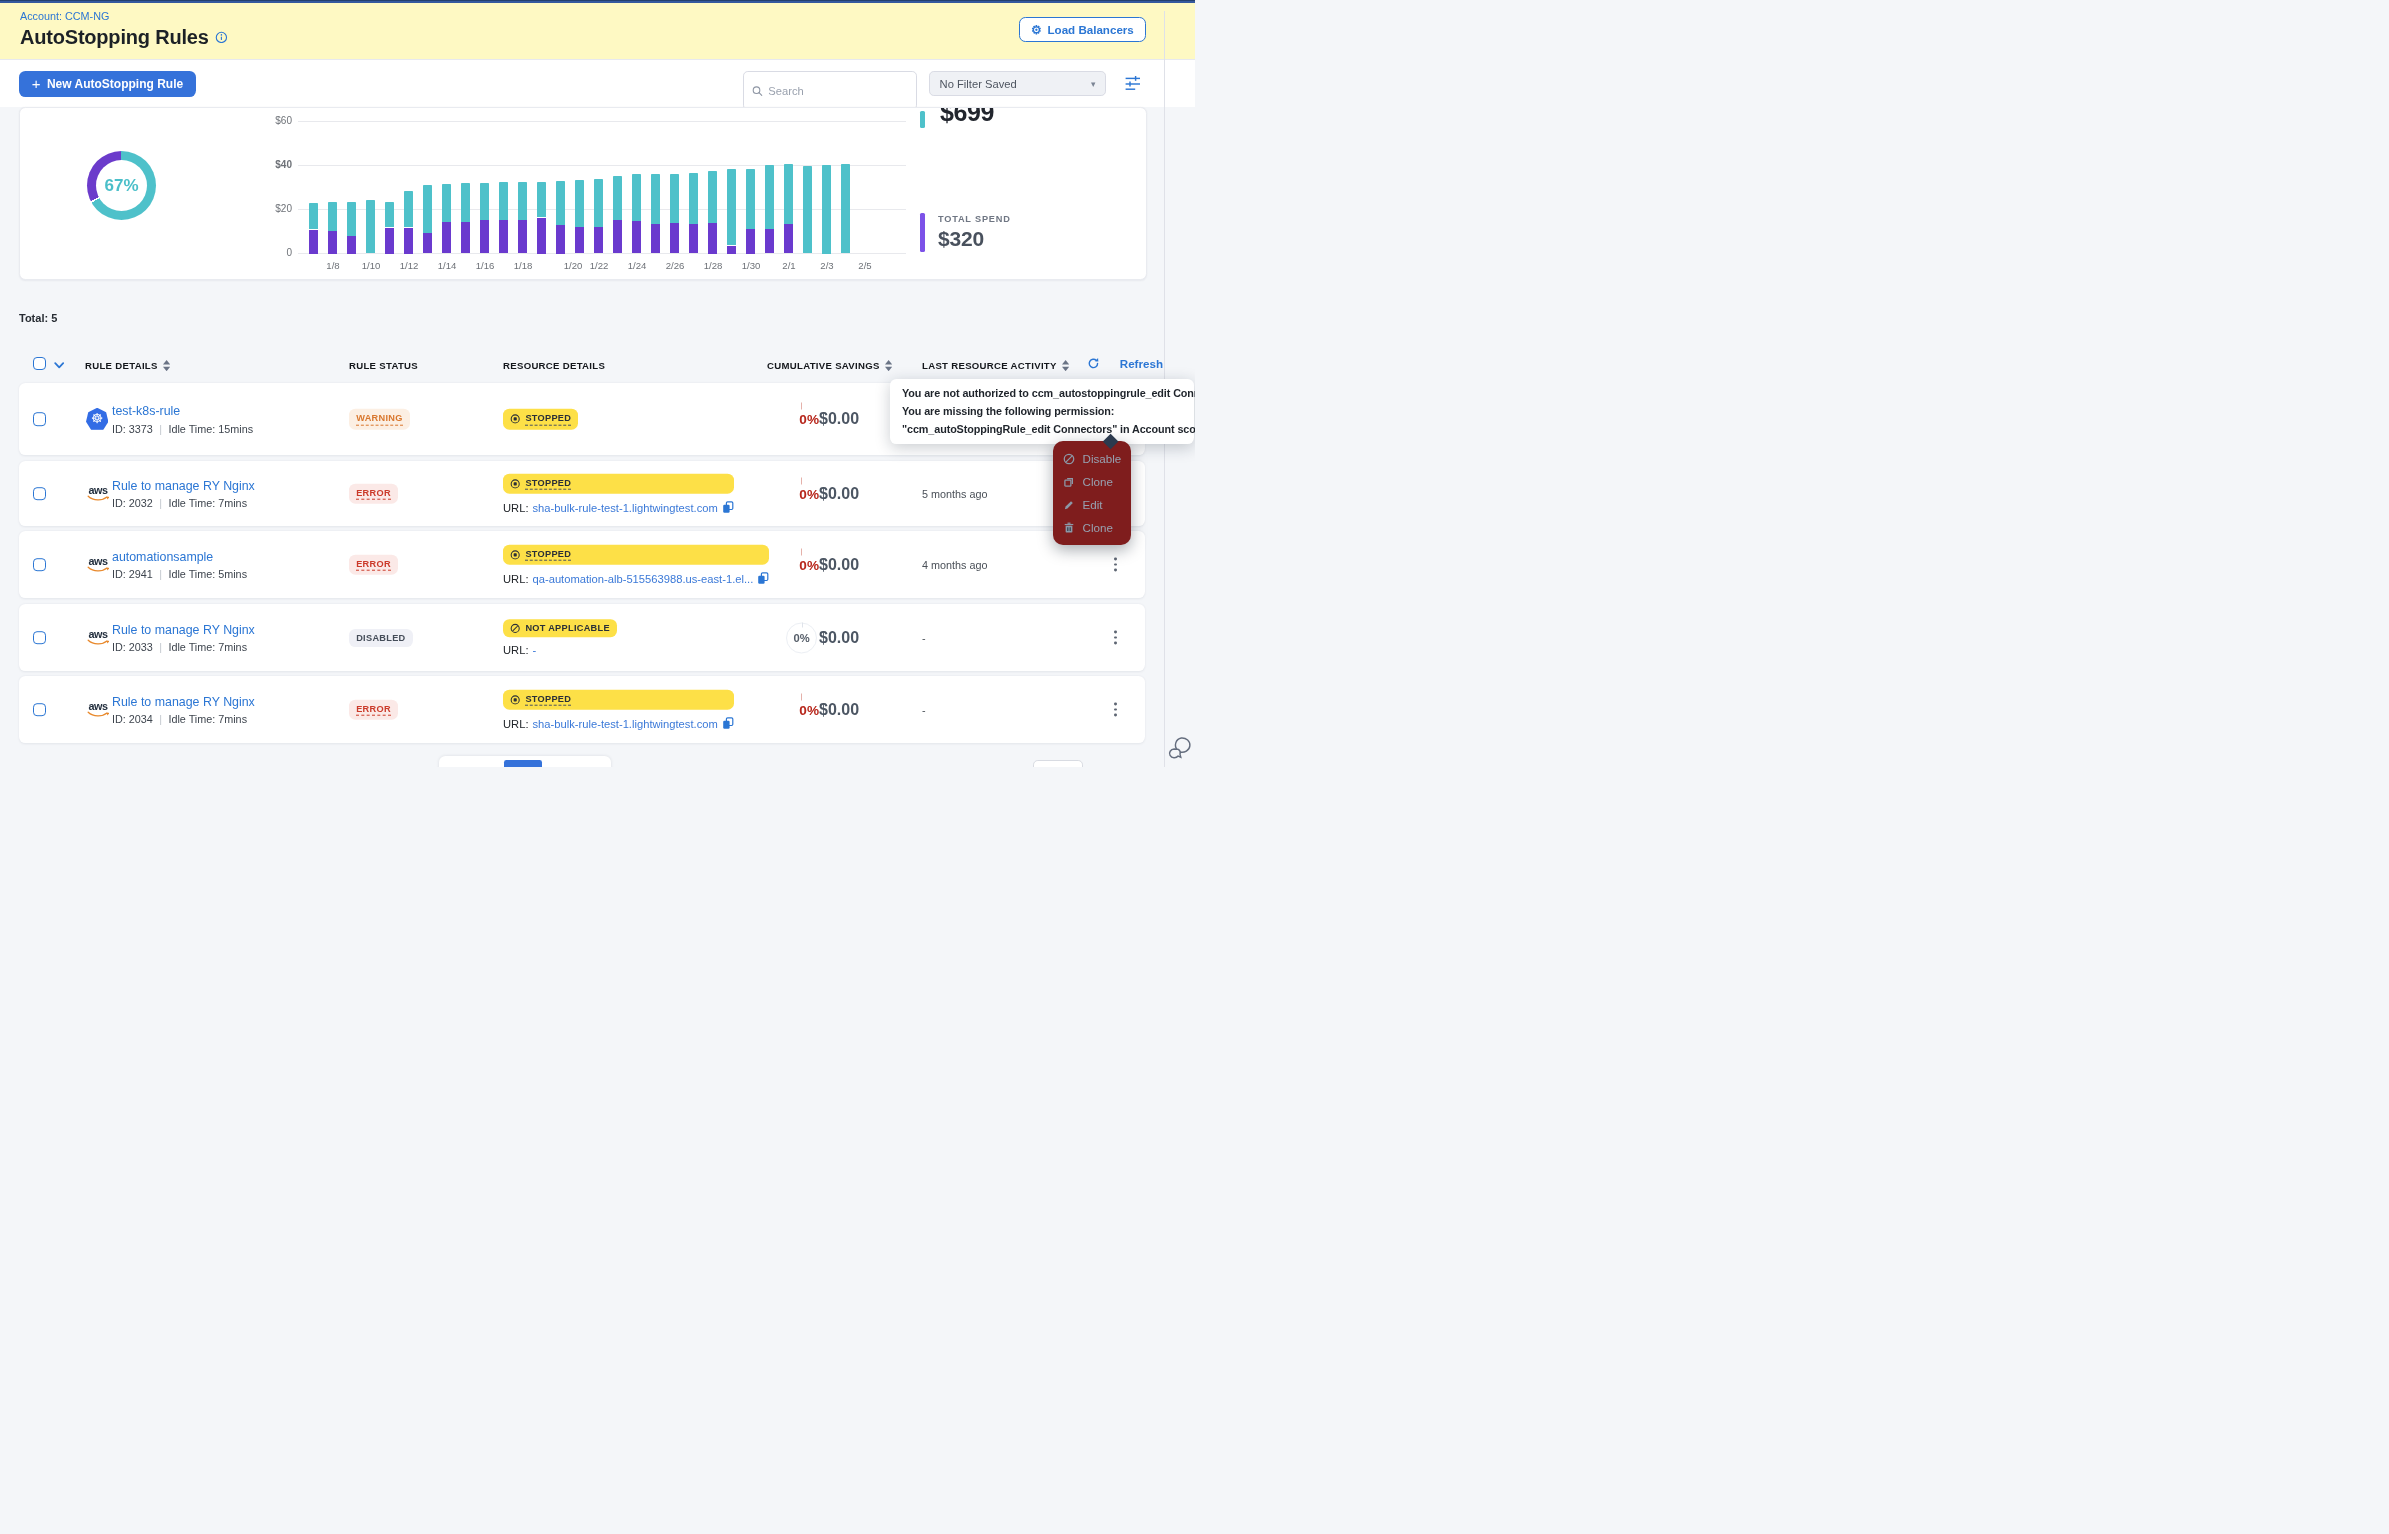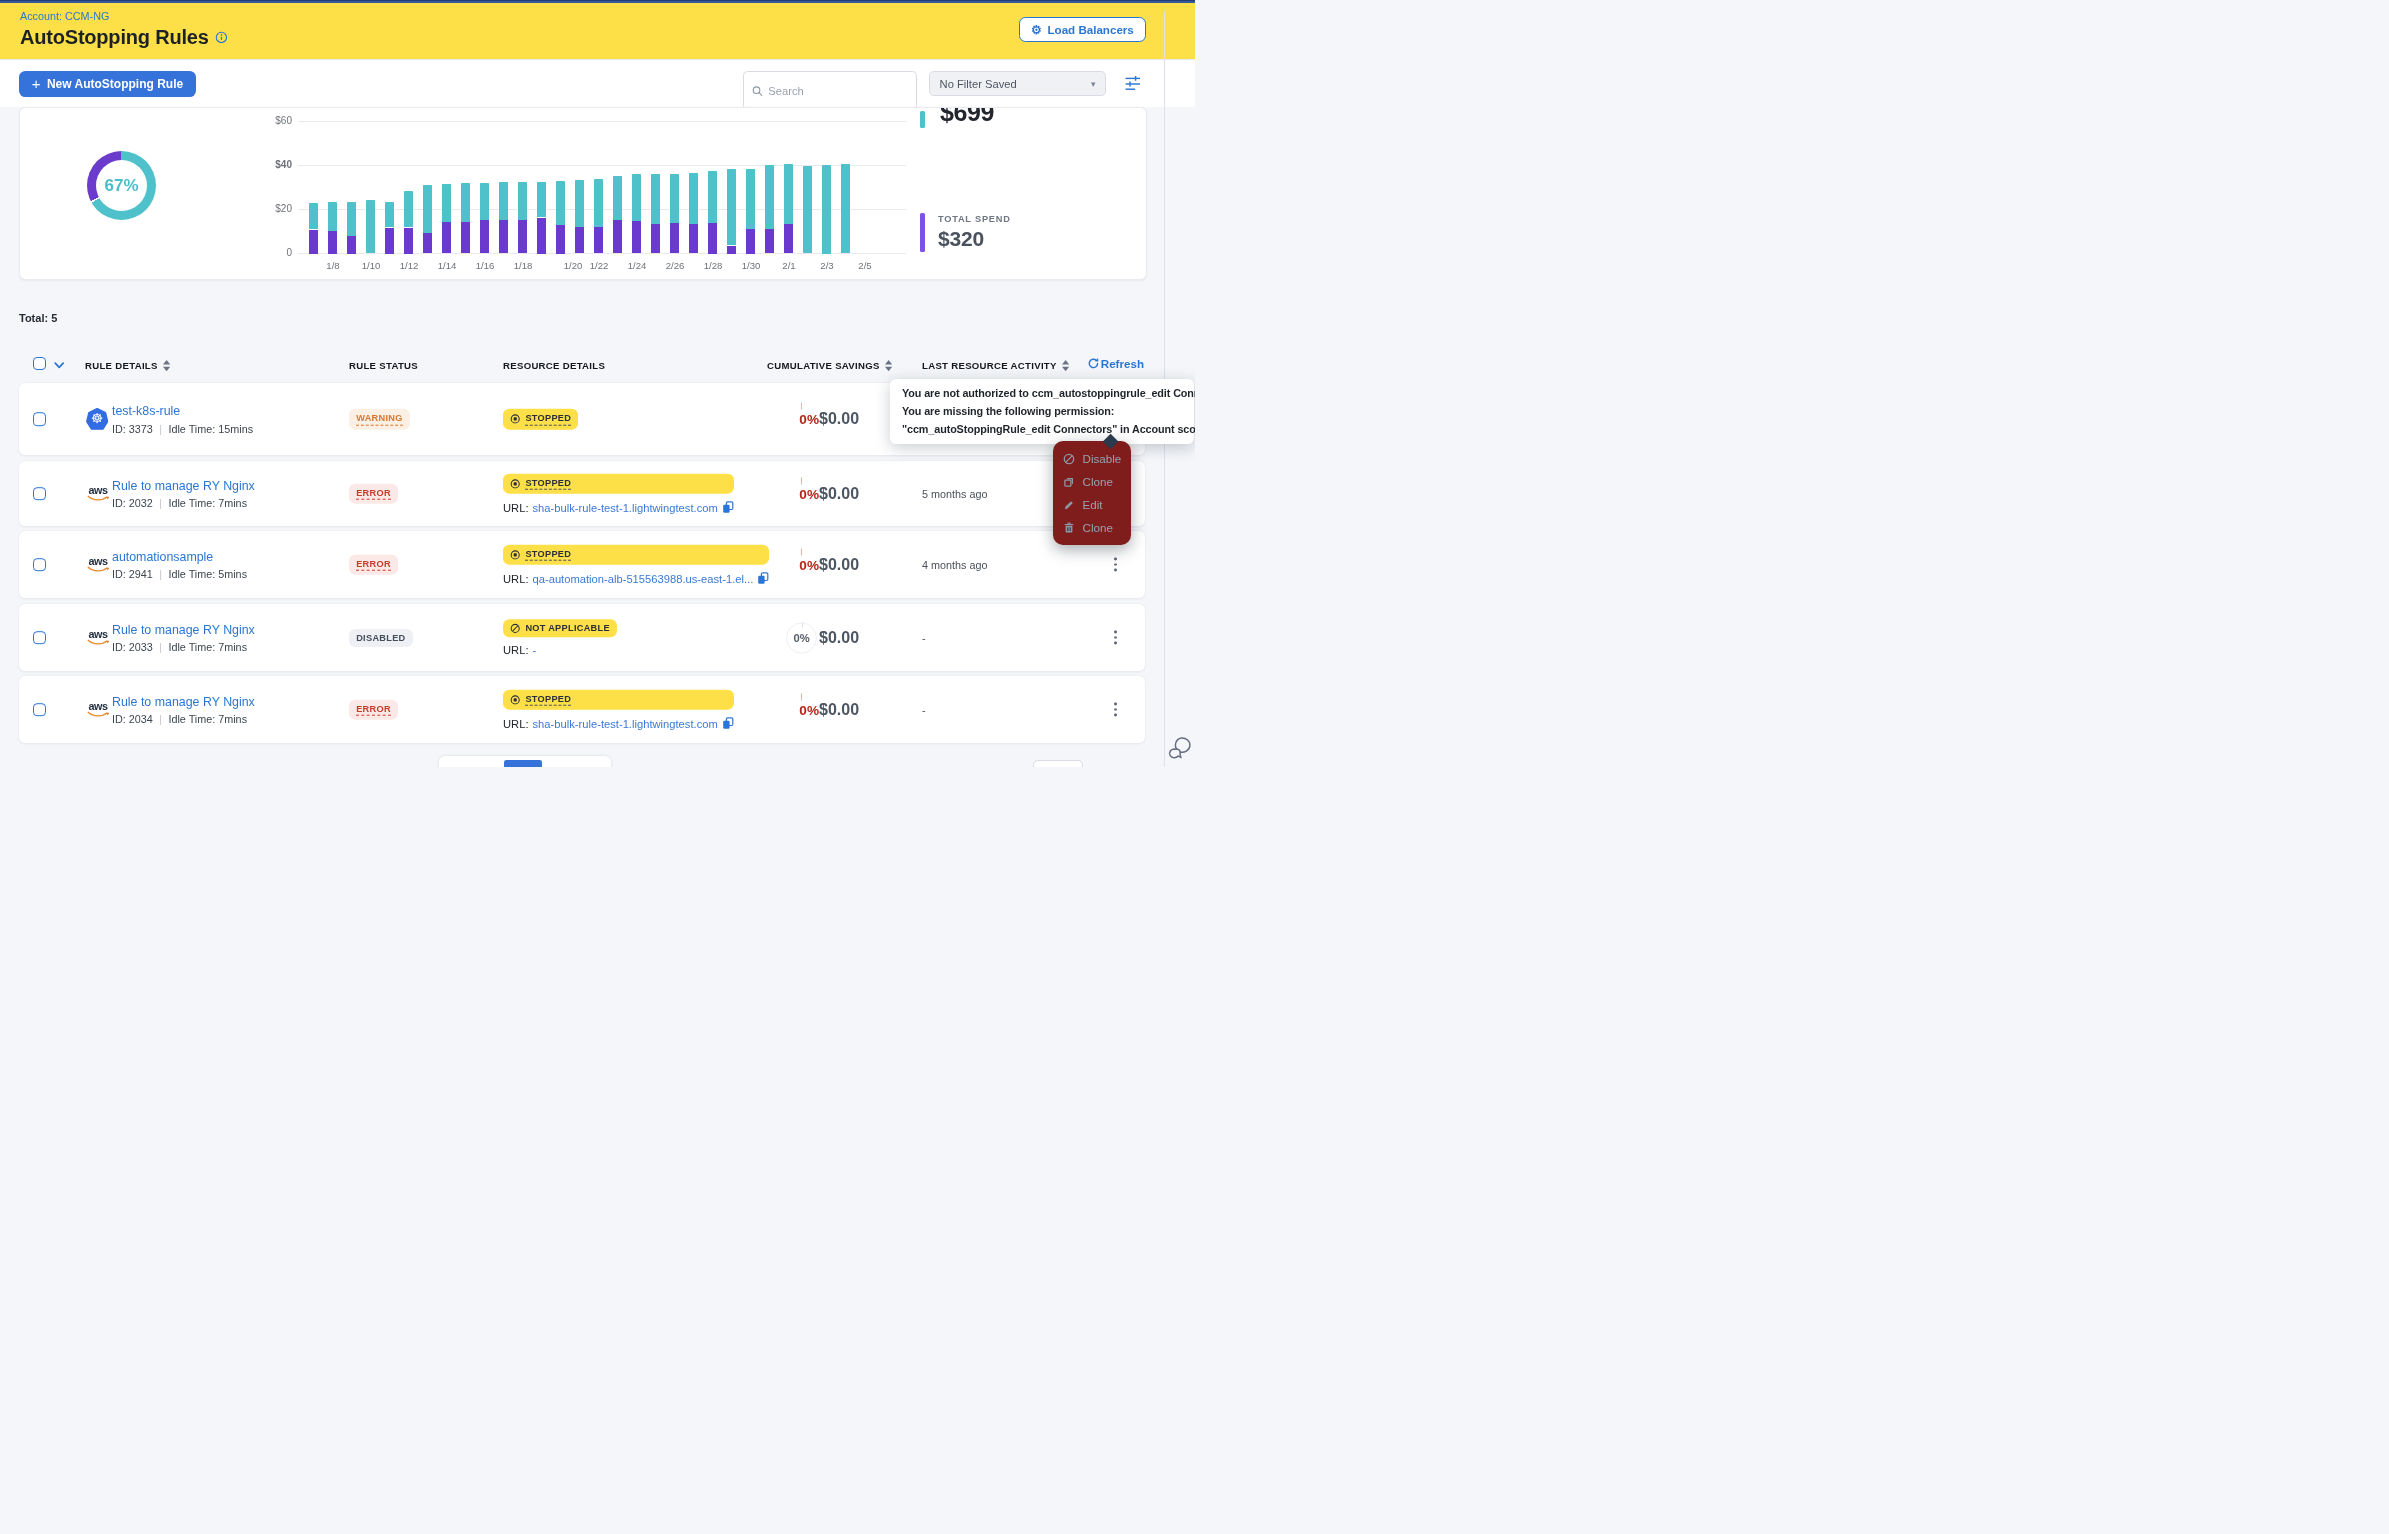--- a/index.html
+++ b/index.html
@@ -6,21 +6,21 @@
   html,body { width:1195px; height:767px; }
   body {
     font-family:"Liberation Sans", sans-serif;
     background:#F4F6F9;
     position:relative;
     overflow:hidden;
     color:#22272E;
   }
   
   .topbar { position:absolute; top:0; left:0; width:1195px; height:3.2px; background:#35599E; border-top:0.8px solid #24406E; }
-  .page-header { position:absolute; top:3.2px; left:0; width:1195px; height:57px; background:#fde047; border-bottom:0.8px solid #E7E9EF; }
+  .page-header { position:absolute; top:3.2px; left:0; width:1195px; height:57px; background:#fef9c3; border-bottom:0.8px solid #E7E9EF; }
   .account-label { position:absolute; top:6.4px; left:20px; font-size:10.8px; color:#2B76D4; }
   .page-title-row { position:absolute; top:22.4px; left:20px; display:flex; align-items:center; gap:6.4px; }
   .page-title { font-size:20px; font-weight:700; color:#1C2126; letter-spacing:-0.2px; }
   .btn-outline {
     position:absolute; top:13.6px; right:49px; height:25.6px; padding:0 11.2px;
     display:flex; align-items:center; gap:5.6px;
     background:#fff; border:0.8px solid #2B76D4; border-radius:6.4px;
     color:#2B76D4; font-size:11.6px; font-weight:700; cursor:pointer;
   }
   .toolbar { position:absolute; top:60px; left:0; width:1195px; height:47px; background:#FFFFFF; }
@@ -65,21 +65,21 @@
   .big-savings { position:absolute; top:-10.4px; left:920px; font-size:25px; font-weight:700; color:#22262E; letter-spacing:-0.4px; }
   .accent-teal { position:absolute; left:900px; top:3.2px; width:4.8px; height:17px; background:#4EC1CA; border-radius:1.6px; }
   .accent-purple { position:absolute; left:900px; top:105px; width:4.8px; height:39px; background:#7C52E8; border-radius:1.6px; }
   .spend-label { position:absolute; left:918px; top:106px; font-size:9.2px; font-weight:700; letter-spacing:0.8px; color:#6F7683; }
   .spend-value { position:absolute; left:918px; top:119px; font-size:21px; font-weight:700; color:#49515D; letter-spacing:-0.2px; }
   
   .total-label { position:absolute; top:312px; left:19px; font-size:11px; font-weight:600; color:#272C33; }
   .thead { position:absolute; top:352px; left:19px; width:1128px; height:29.5px; }
   .th { position:absolute; font-size:9.6px; font-weight:700; color:#14171C; letter-spacing:0.3px; top:8px; display:flex; gap:4.8px; align-items:center; }
   .checkbox { width:13.6px; height:13.6px; border:1.3px solid #2B76D4; border-radius:4px; background:#fff; cursor:pointer; }
-  .refresh-link { position:absolute; left:1068px; top:4.8px; display:flex; align-items:center; gap:1px; color:#2B76D4; font-size:11.6px; font-weight:600; cursor:pointer; }
+  .refresh-link { position:absolute; left:1068px; top:4.8px; display:flex; align-items:center; gap:20px; color:#2B76D4; font-size:11.6px; font-weight:600; cursor:pointer; }
   .row-card {
     position:absolute; left:19px; width:1126px;
     background:#fff; border-radius:6.4px;
     box-shadow:0 0.8px 2.4px rgba(30,40,60,.08);
   }
   .row-card .checkbox { position:absolute; left:13.6px; top:50%; transform:translateY(-50%); }
   .provider { position:absolute; left:67px; top:50%; transform:translateY(-50%); width:24px; text-align:center; }
   .k8s-badge { width:22.4px; height:22.4px; background:#326CE5; color:#fff; font-size:13.6px; line-height:22.4px; text-align:center;
     clip-path:polygon(50% 0%, 90% 20%, 100% 62%, 76% 100%, 24% 100%, 0% 62%, 10% 20%); }
   .aws-logo { display:flex; flex-direction:column; align-items:center; line-height:1; }

